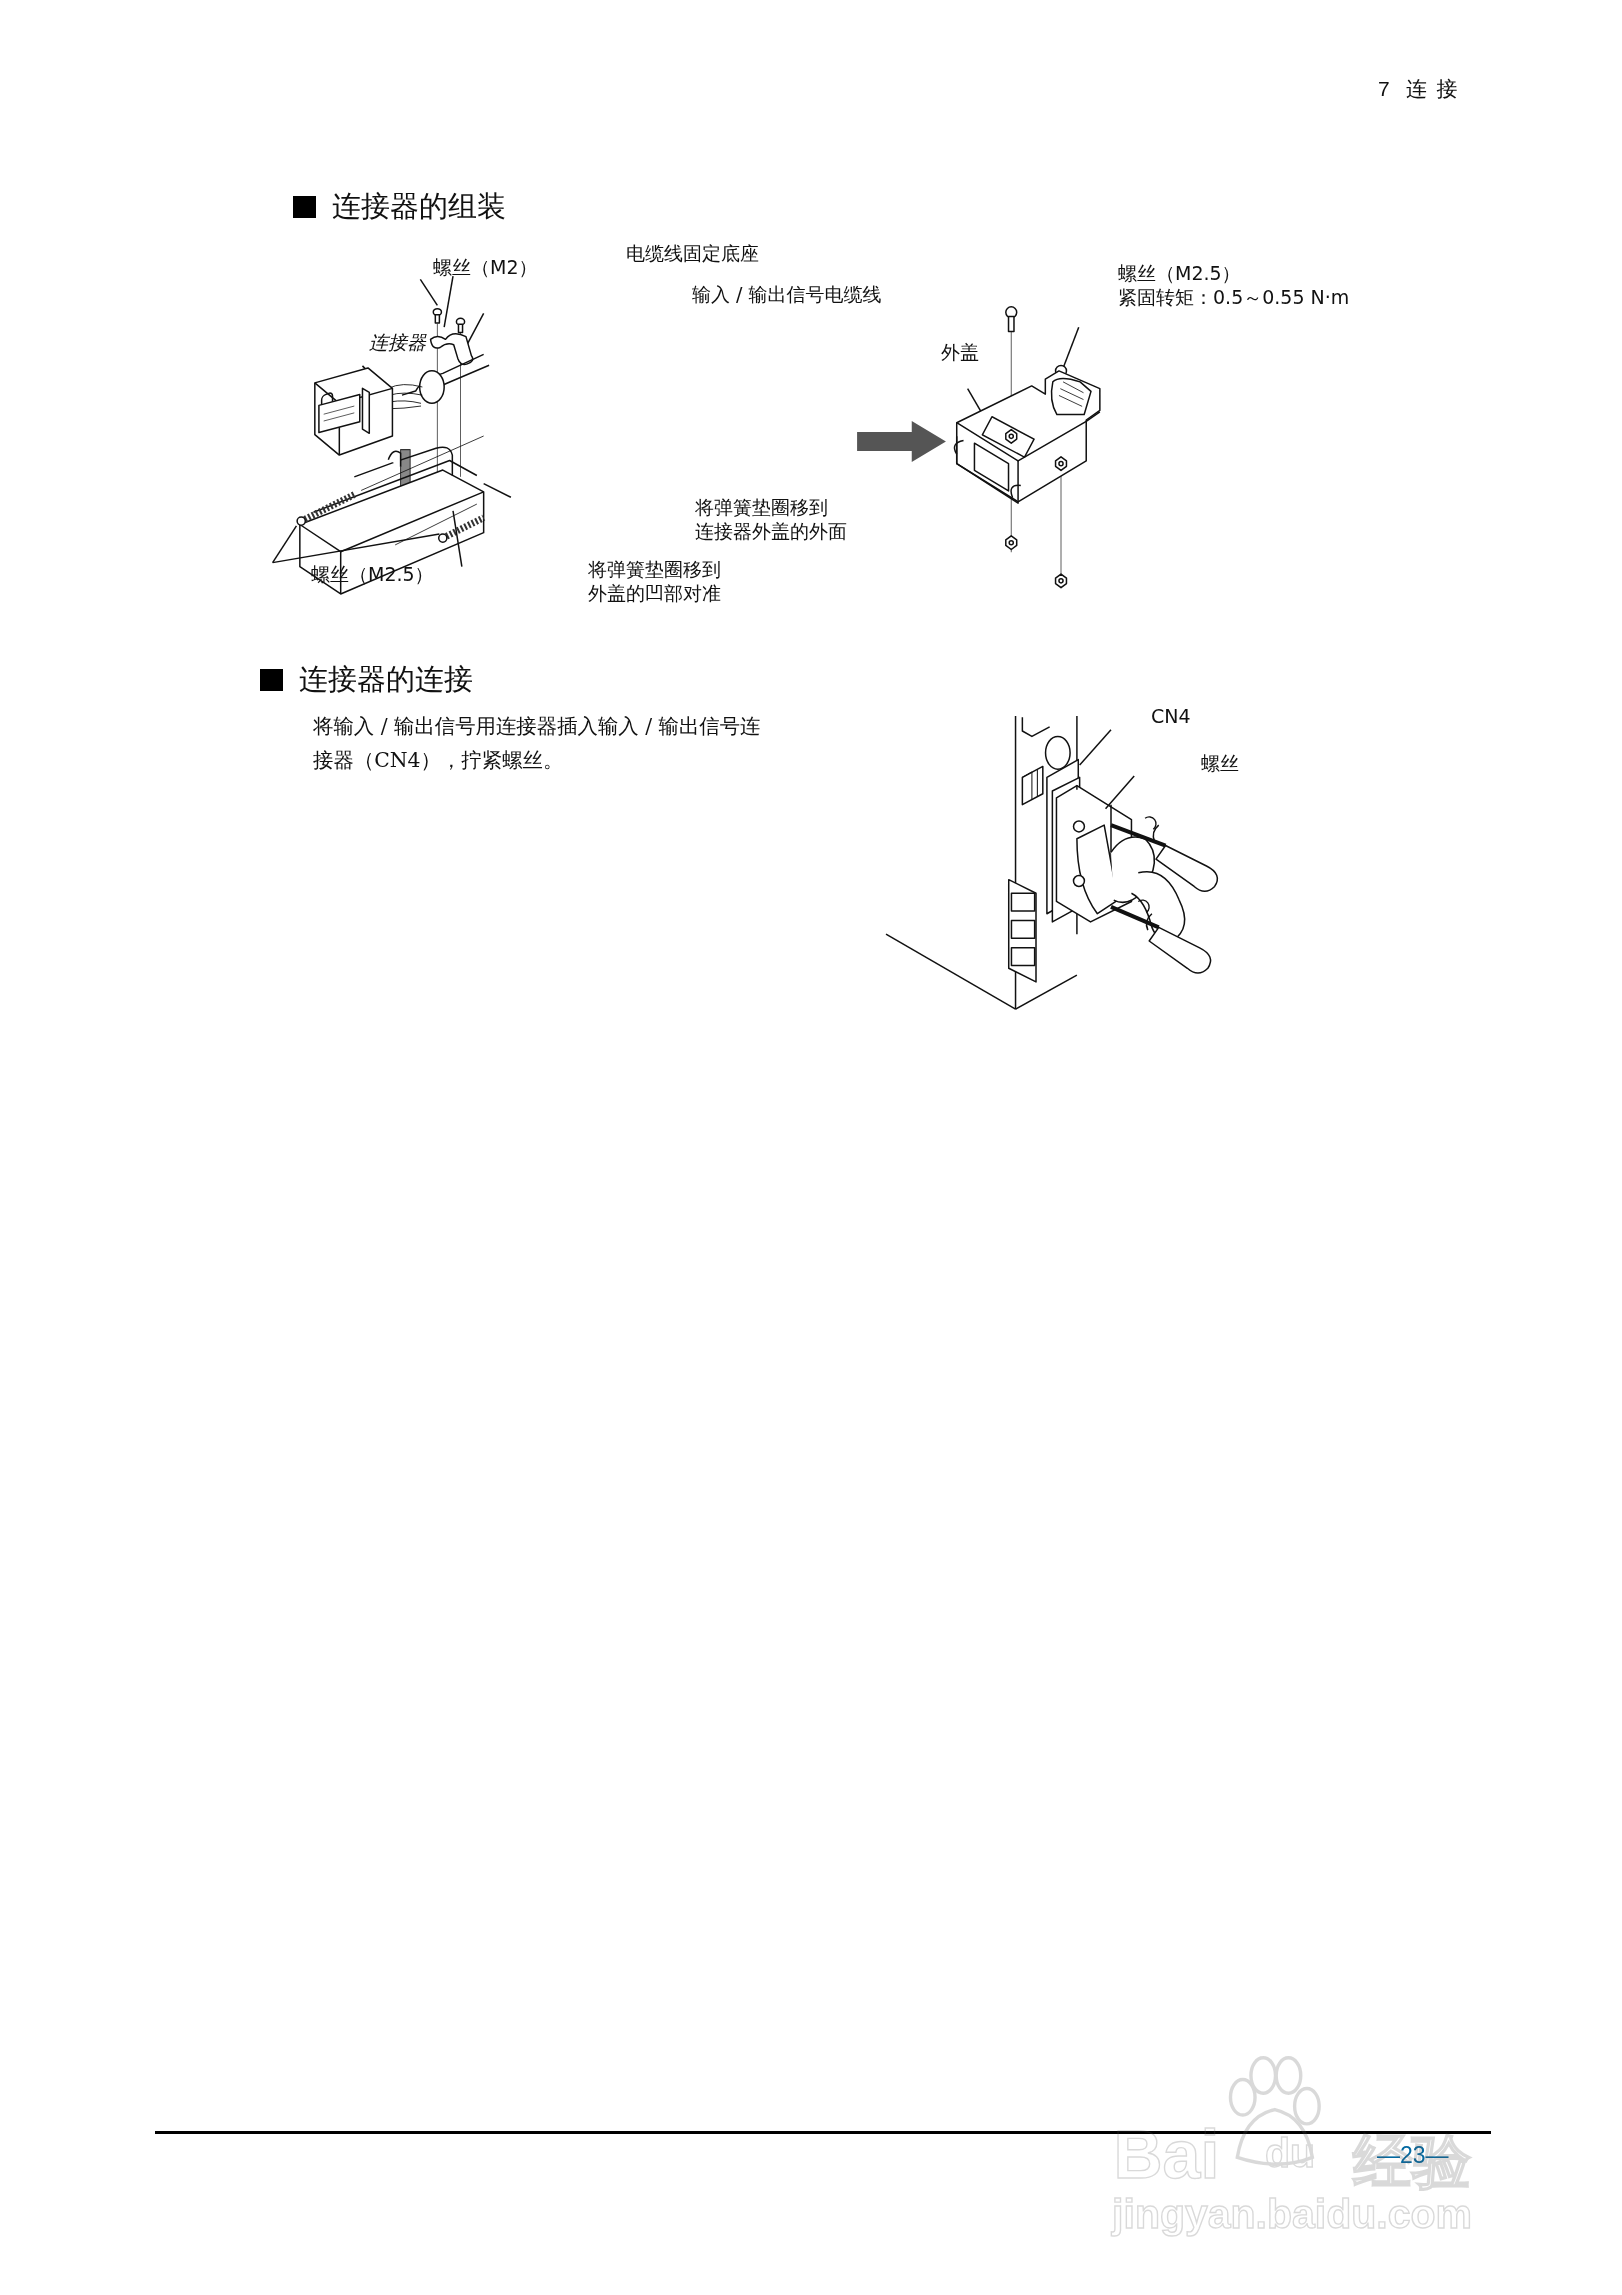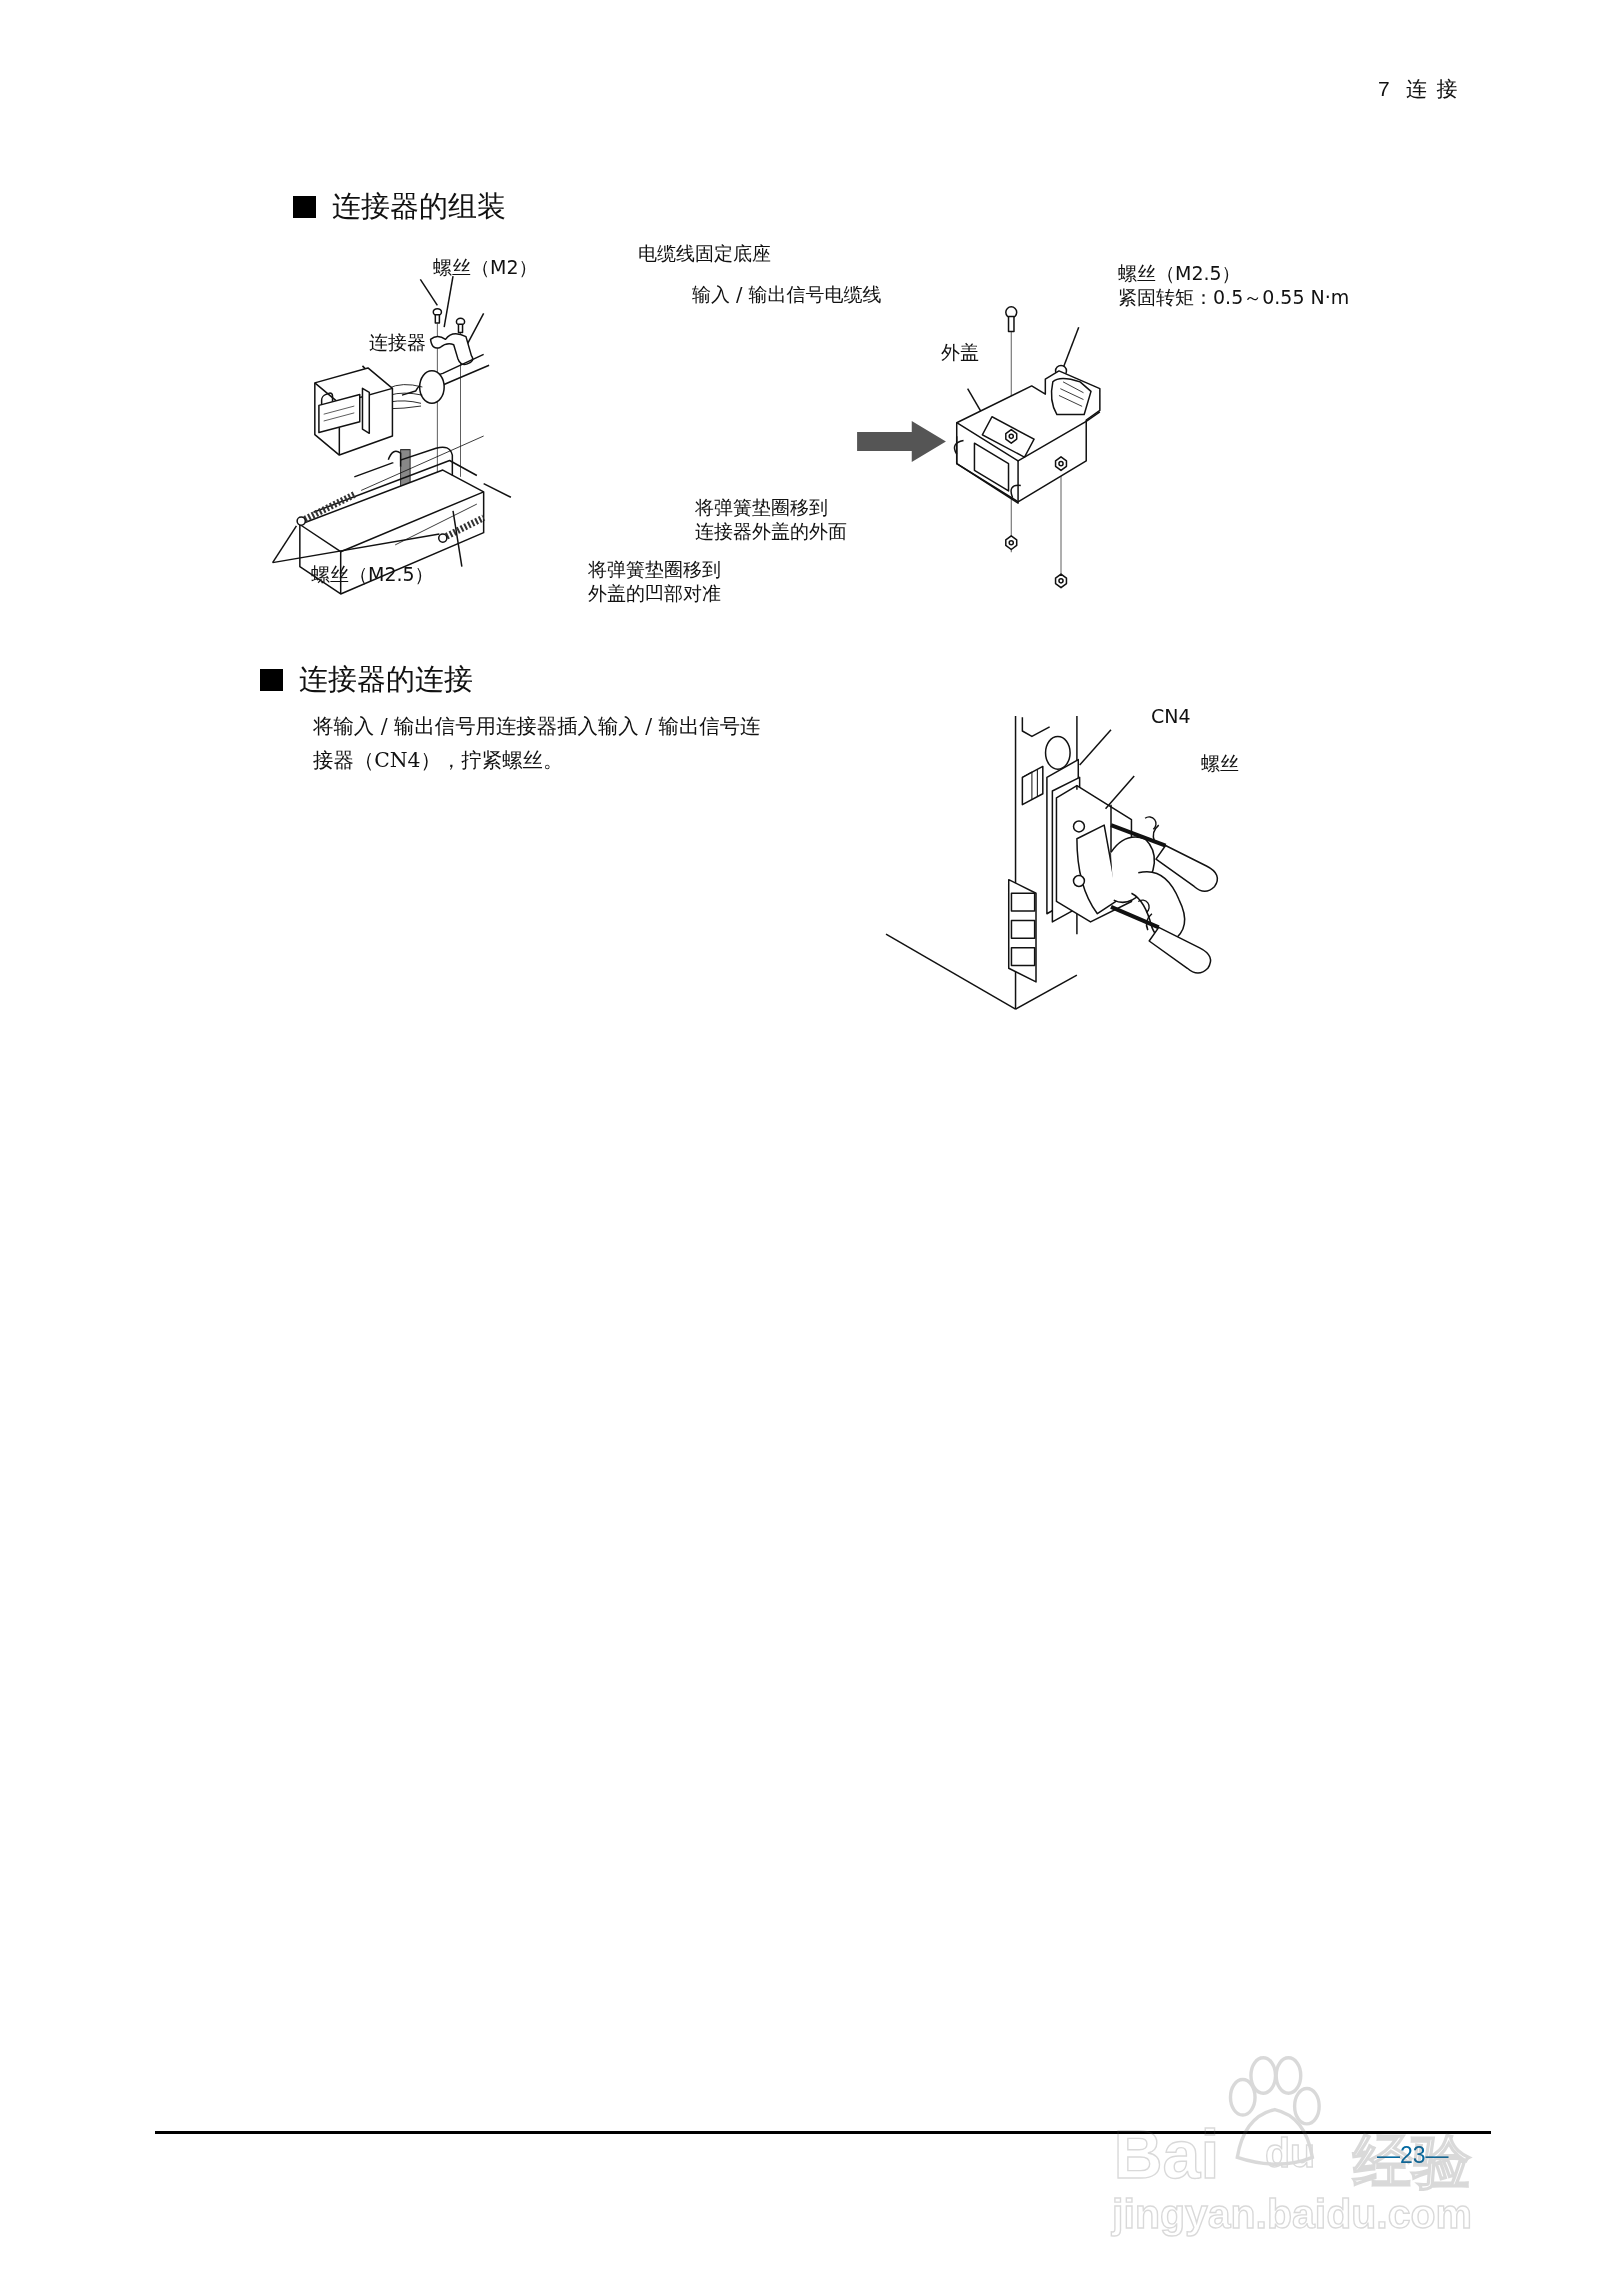--- a/index.html
+++ b/index.html
@@ -82,23 +82,23 @@
     <path d="M160 420 l120 -60" stroke-width="1.2"></path>
 
     <line x1="-20" y1="446" x2="15" y2="392"></line>
     <line x1="-20" y1="446" x2="225" y2="404"></line>
     <line x1="290" y1="330" x2="330" y2="350"></line>
     <line x1="245" y1="370" x2="258" y2="452"></line>
   </g>
 </svg>
 
 <div class="abs label" style="left:433px; top:256px;">螺丝（M2）</div>
-<div class="abs label" style="left:626px; top:242px;margin-left:12px;">电缆线固定底座</div>
+<div class="abs label" style="left:626px; top:242px;">电缆线固定底座</div>
 <div class="abs label" style="left:692px; top:283px;">输入 / 输出信号电缆线</div>
-<div class="abs label" style="left:369px; top:331px;">连接器</div>
+<div class="abs label" style="left:369px; top:331px;font-style:italic;">连接器</div>
 <div class="abs label" style="left:695px; top:496px;">
   <div>将弹簧垫圈移到</div>
   <div>连接器外盖的外面</div>
 </div>
 <div class="abs label" style="left:311px; top:563px;">螺丝（M2.5）</div>
 <div class="abs label" style="left:588px; top:558px;">
   <div>将弹簧垫圈移到</div>
   <div>外盖的凹部对准</div>
 </div>
 

